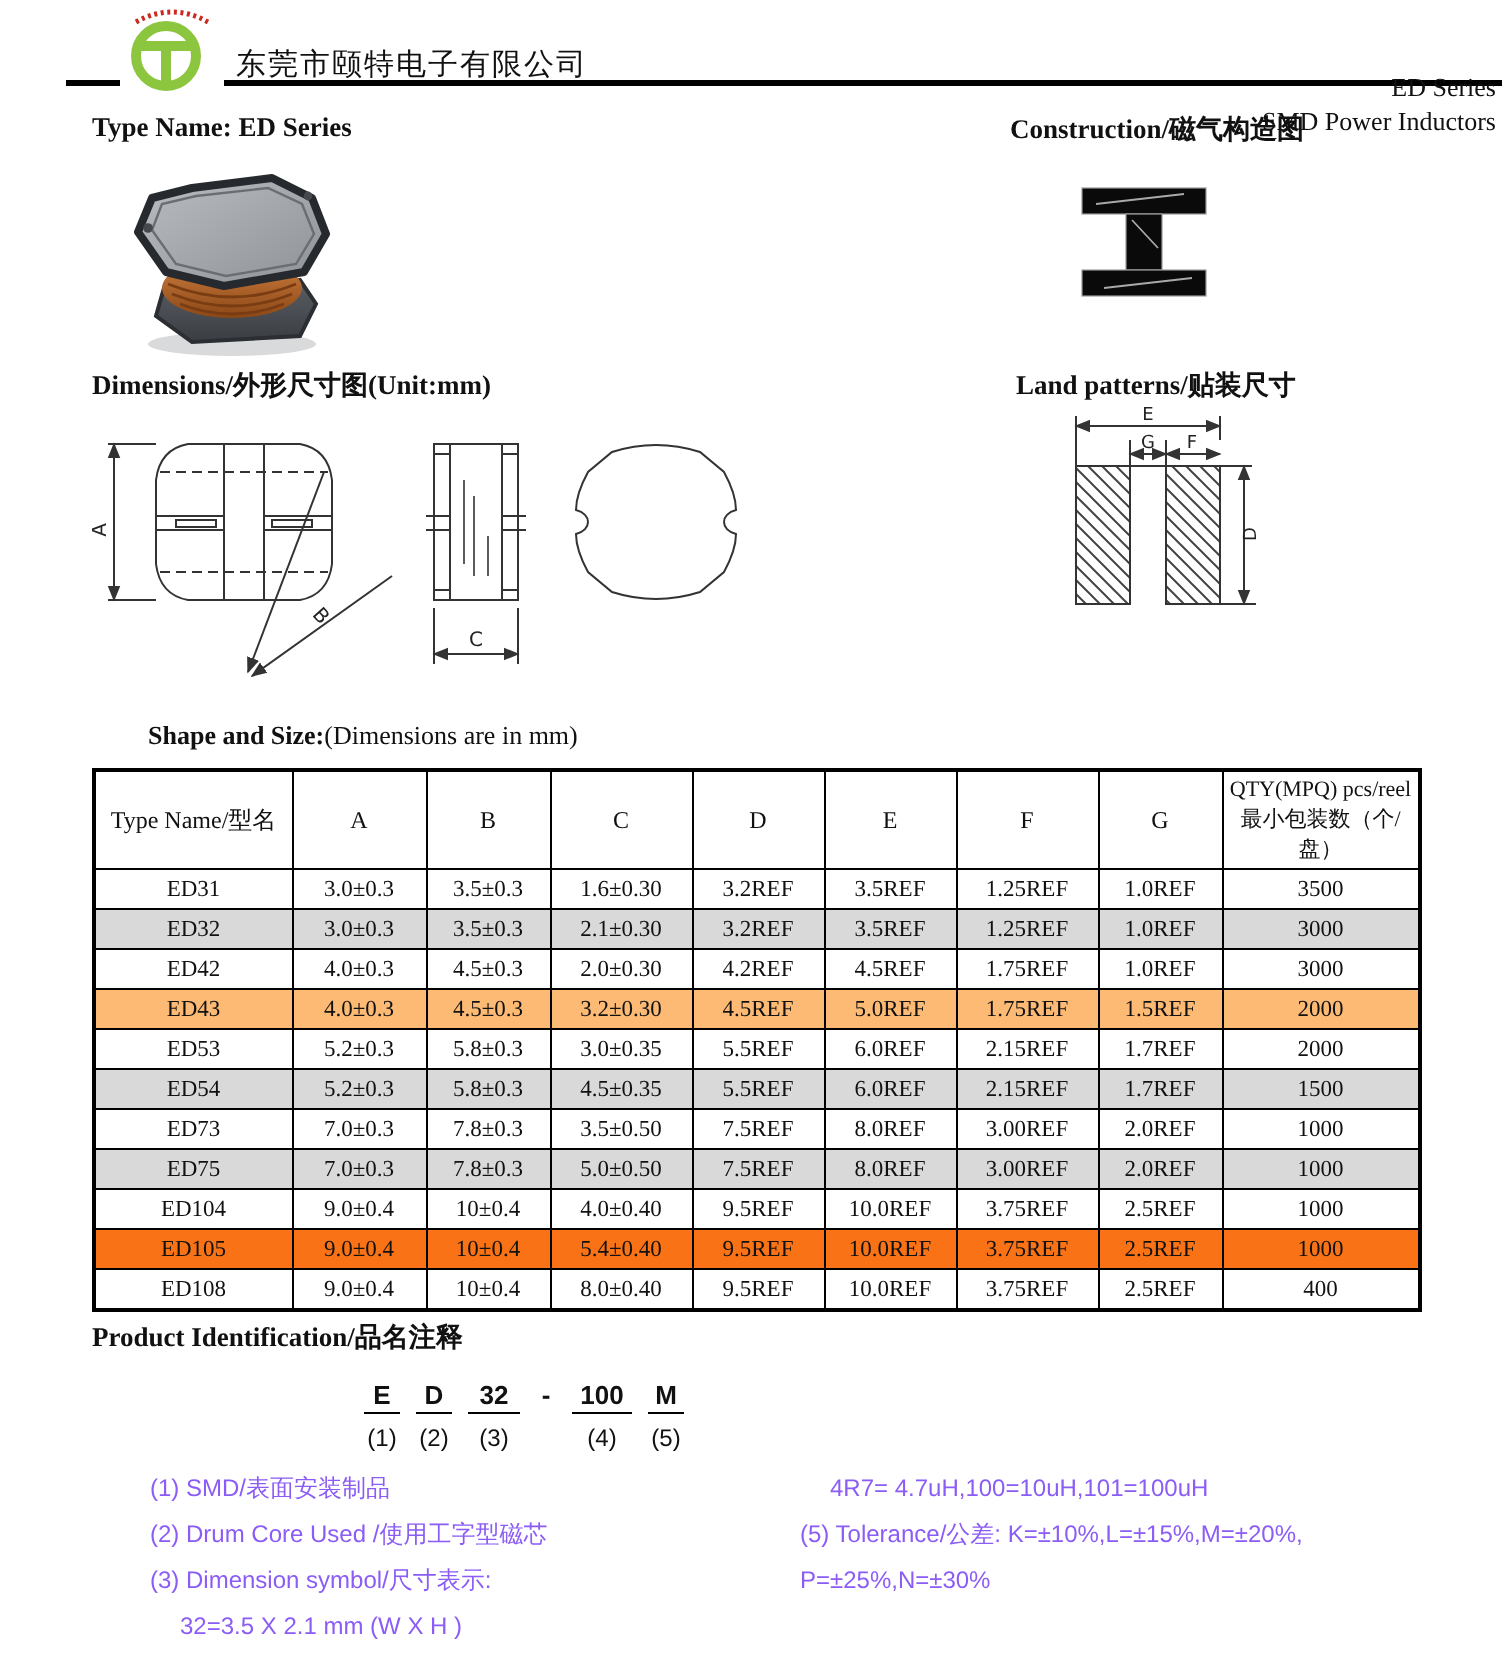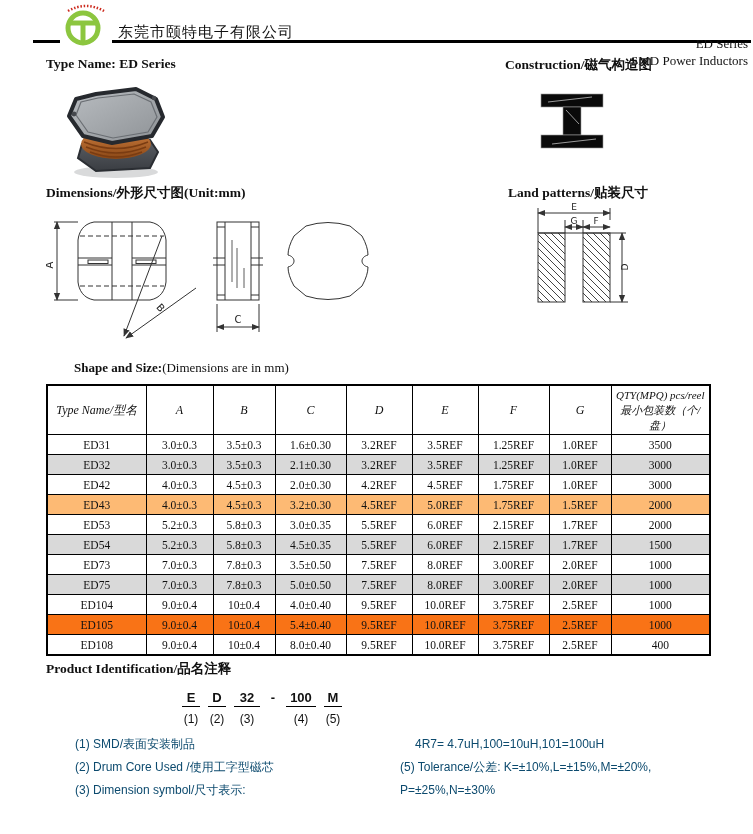--- a/index.html
+++ b/index.html
@@ -19,32 +19,32 @@
   .pos-land{left:508px;top:184px;}
   .pos-shapesize{left:46px;top:360px;font-size:13px;margin-left:28px;}
   .pos-shapesize .reg{font-weight:normal;}
   .pos-prodid{left:46px;top:660px;}
   
   .size-table{left:46px;top:384px;}
   table{border-collapse:collapse;table-layout:fixed;width:663px;border:2px solid #000;}
   th,td{border:1px solid #000;text-align:center;vertical-align:middle;
         font-family:"Liberation Serif","DejaVu Serif",serif;font-weight:normal;
         padding:0;overflow:hidden;}
-  thead th{height:48px;font-size:12px;font-style:italic;}
+  thead th{height:48px;font-size:12px;}
   tbody td{height:19px;font-size:11.5px;}
   .qty-h{font-size:11px;line-height:15px;}
   
   .code-grid{left:182px;top:690px;display:grid;
              grid-template-columns:18px 18px 26px 10px 30px 18px;column-gap:8px;
              font-family:"Liberation Sans","DejaVu Sans",sans-serif;
              font-size:13px;font-weight:bold;text-align:center;}
   .code-grid .u{border-bottom:1.5px solid #000;padding-bottom:1px;}
   .code-grid .lbl{font-weight:normal;font-size:12px;margin-top:5px;border:none;}
   
-  .notes{font-family:"Liberation Sans","DejaVu Sans",sans-serif;font-size:12px;line-height:23px;color:#0c4a6e;}
+  .notes{font-family:"Liberation Sans","DejaVu Sans",sans-serif;font-size:12px;line-height:23px;color:#8b5cf6;}
   .notes-left{left:75px;top:733px;}
   .notes-right{left:400px;top:733px;}
   .indent{padding-left:15px;}
   svg text{font-family:"DejaVu Sans","Liberation Sans",sans-serif;}
 </style>
 </head>
 <body>
 
 <div class="page">
 
@@ -365,20 +365,21 @@
     <div class="lbl">(3)</div>
     <div class="lbl"></div>
     <div class="lbl">(4)</div>
     <div class="lbl">(5)</div>
   </div>
 
   <div class="abs notes notes-left">
     <div>(1) SMD/表面安装制品</div>
     <div>(2) Drum Core Used /使用工字型磁芯</div>
     <div>(3) Dimension symbol/尺寸表示:</div>
+    <div class="indent">32=3.5 X 2.1 mm (W X H )</div>
   </div>
 
   <div class="abs notes notes-right">
     <div class="indent">4R7= 4.7uH,100=10uH,101=100uH</div>
     <div>(5) Tolerance/公差: K=±10%,L=±15%,M=±20%,</div>
     <div>P=±25%,N=±30%</div>
   </div>
 
 </div>
 

